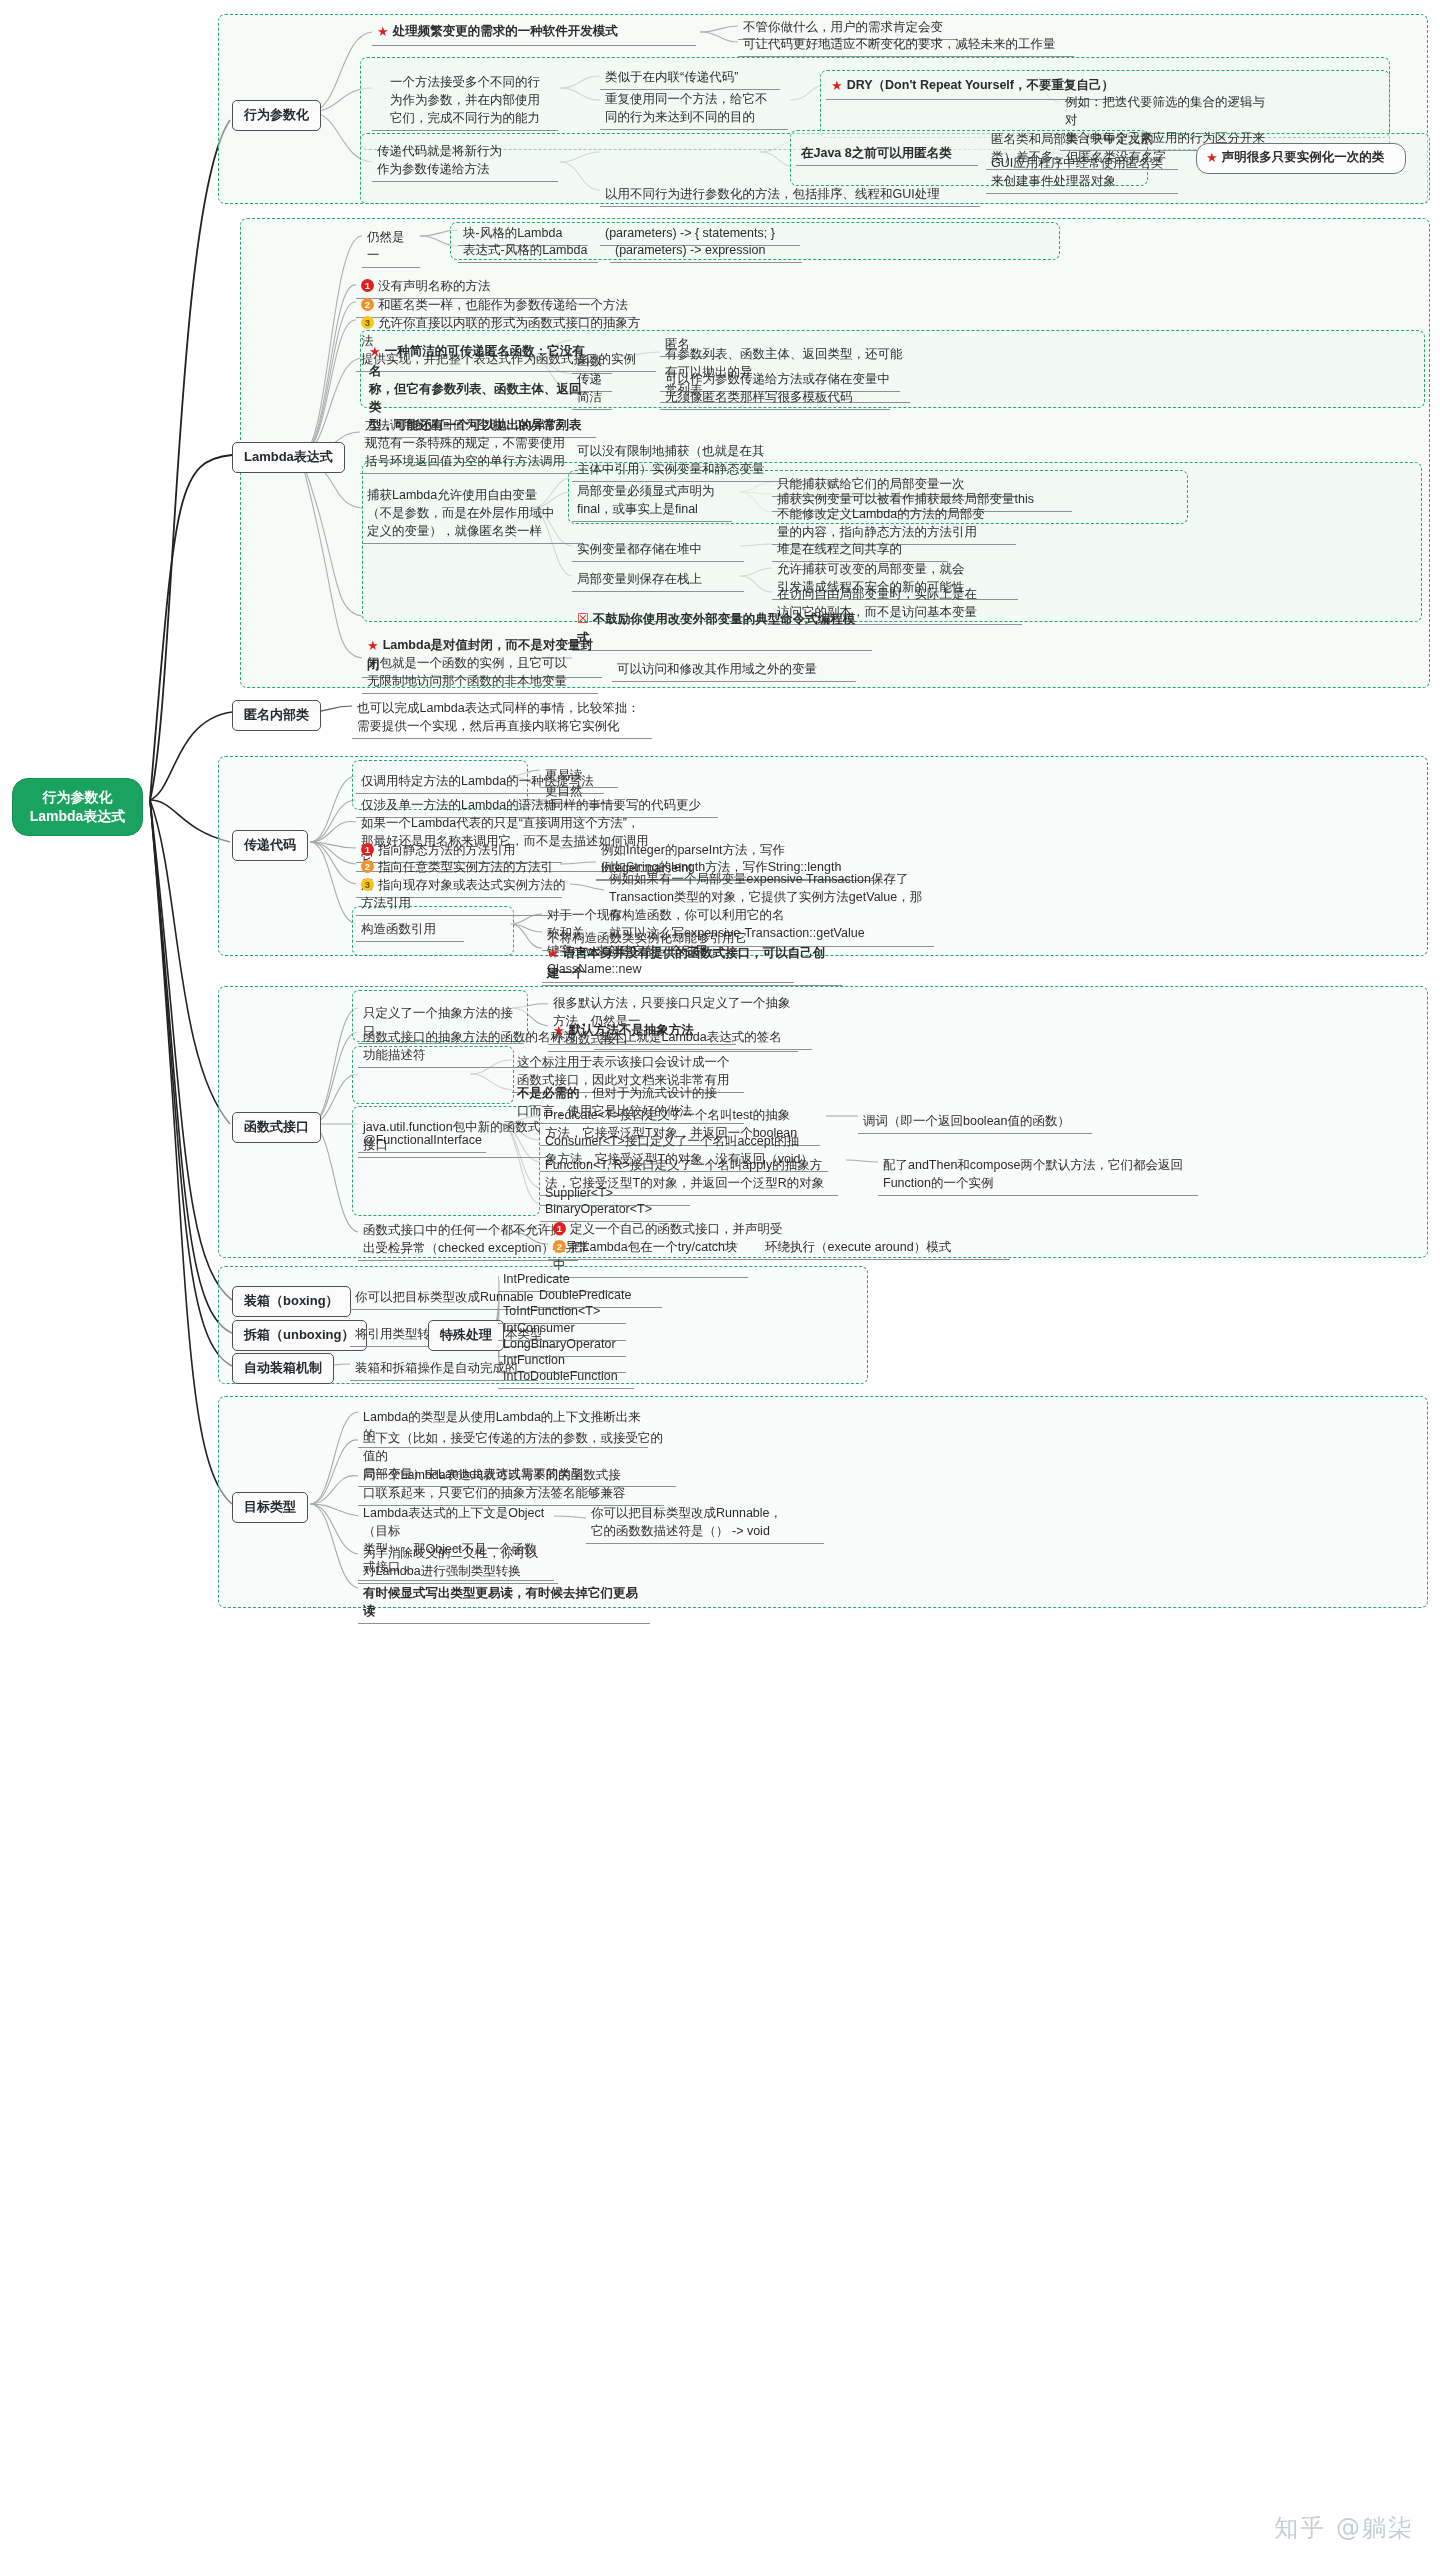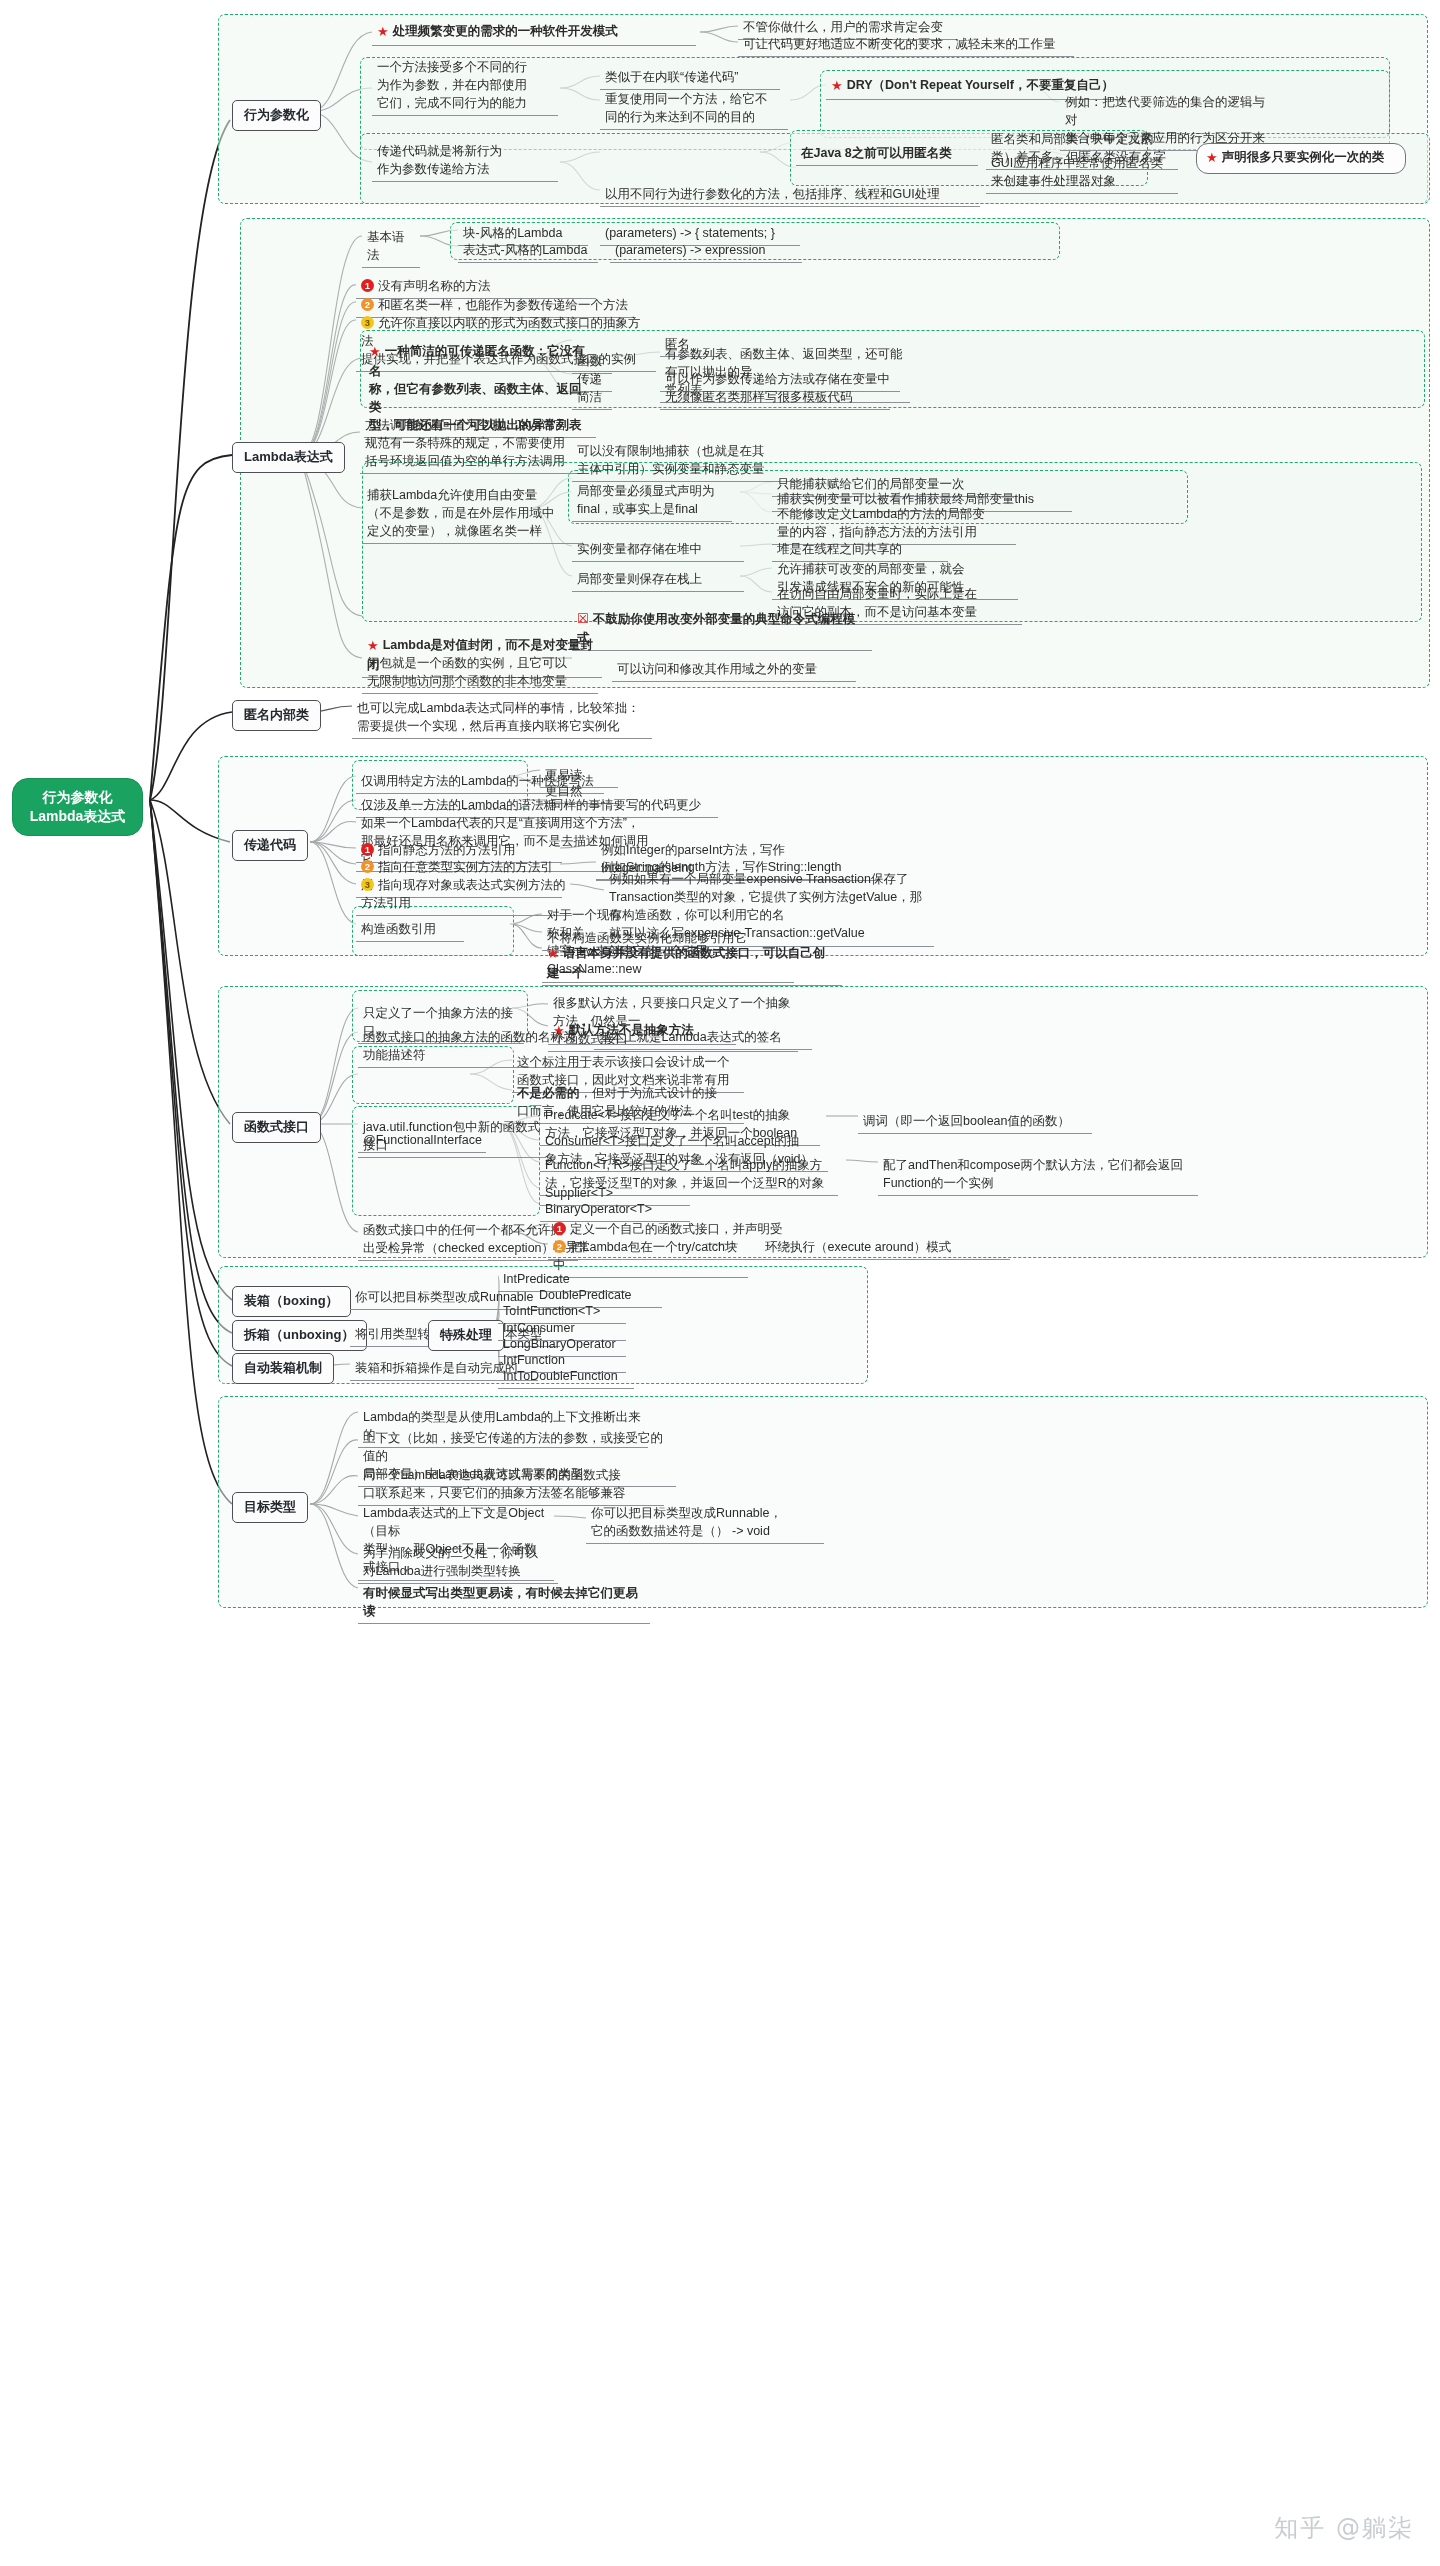--- a/index.html
+++ b/index.html
@@ -259,21 +259,21 @@
 <div class="frame plain" style="left:218px;top:1396px;width:1210px;height:212px;"></div>
 
 <div class="root" style="left:12px;top:778px;width:131px;">行为参数化Lambda表达式</div>
 
 <div class="cat" style="left:232px;top:100px;">行为参数化</div>
 
 <div class="node leaf bold star" style="left:372px;top:20px;width:324px;">处理频繁变更的需求的一种软件开发模式</div>
 <div class="node leaf" style="left:738px;top:16px;width:220px;">不管你做什么，用户的需求肯定会变</div>
 <div class="node leaf" style="left:738px;top:33px;width:336px;">可让代码更好地适应不断变化的要求，减轻未来的工作量</div>
 
-<div class="node leaf" style="left:372px;top:56px;width:186px;">一个方法接受多个不同的行
+<div class="node leaf" style="left:372px;top:71px;width:186px;text-align:center;">一个方法接受多个不同的行
 为作为参数，并在内部使用
 它们，完成不同行为的能力</div>
 <div class="node leaf" style="left:600px;top:66px;width:180px;">类似于在内联“传递代码”</div>
 <div class="node leaf" style="left:600px;top:88px;width:188px;">重复使用同一个方法，给它不
 同的行为来达到不同的目的</div>
 <div class="node leaf bold star" style="left:826px;top:74px;width:300px;">DRY（Don't Repeat Yourself，不要重复自己）</div>
 <div class="node leaf" style="left:1060px;top:91px;width:222px;">例如：把迭代要筛选的集合的逻辑与对
 集合中每个元素应用的行为区分开来</div>
 
 <div class="node leaf" style="left:372px;top:140px;width:186px;">传递代码就是将新行为
@@ -281,21 +281,21 @@
 <div class="node leaf bold" style="left:796px;top:142px;width:182px;">在Java 8之前可以用匿名类</div>
 <div class="node leaf" style="left:986px;top:128px;width:192px;">匿名类和局部类（块中定义的
 类）差不多，但匿名类没有名字</div>
 <div class="node leaf" style="left:986px;top:152px;width:192px;">GUI应用程序中经常使用匿名类
 来创建事件处理器对象</div>
 <div class="node box star bold" style="left:1196px;top:143px;width:210px;border-radius:12px;">声明很多只要实例化一次的类</div>
 <div class="node leaf" style="left:600px;top:183px;width:380px;">以用不同行为进行参数化的方法，包括排序、线程和GUI处理</div>
 
 <div class="cat" style="left:232px;top:442px;">Lambda表达式</div>
 
-<div class="node leaf" style="left:362px;top:226px;width:58px;">基本语法</div>
+<div class="node leaf" style="left:362px;top:226px;width:58px;">仍然是一</div>
 <div class="node leaf" style="left:458px;top:222px;width:130px;">块-风格的Lambda</div>
 <div class="node leaf" style="left:600px;top:222px;width:200px;">(parameters) -&gt; { statements; }</div>
 <div class="node leaf" style="left:458px;top:239px;width:140px;">表达式-风格的Lambda</div>
 <div class="node leaf" style="left:610px;top:239px;width:192px;">(parameters) -&gt; expression</div>
 
 <div class="node leaf" style="left:356px;top:275px;width:240px;"><span class="num n-red">1</span><span>没有声明名称的方法</span></div>
 <div class="node leaf" style="left:356px;top:294px;width:280px;"><span class="num n-orange">2</span><span>和匿名类一样，也能作为参数传递给一个方法</span></div>
 <div class="node leaf" style="left:356px;top:312px;width:300px;"><span class="num n-yellow">3</span><span>允许你直接以内联的形式为函数式接口的抽象方法
 提供实现，并把整个表达式作为函数式接口的实例</span></div>
 

